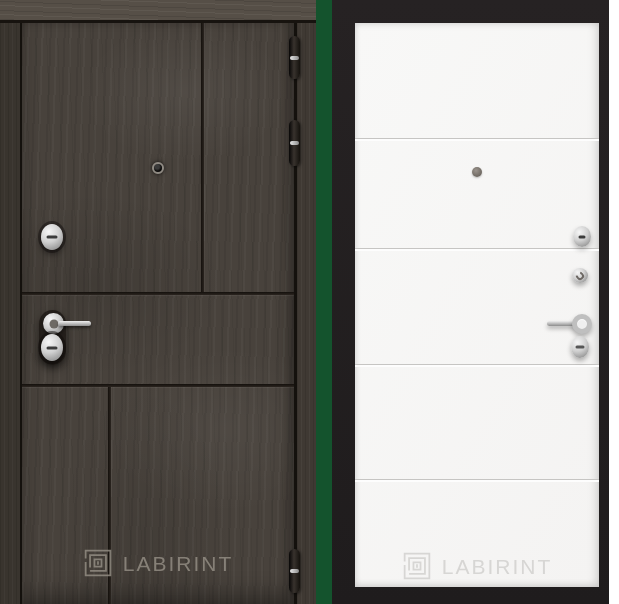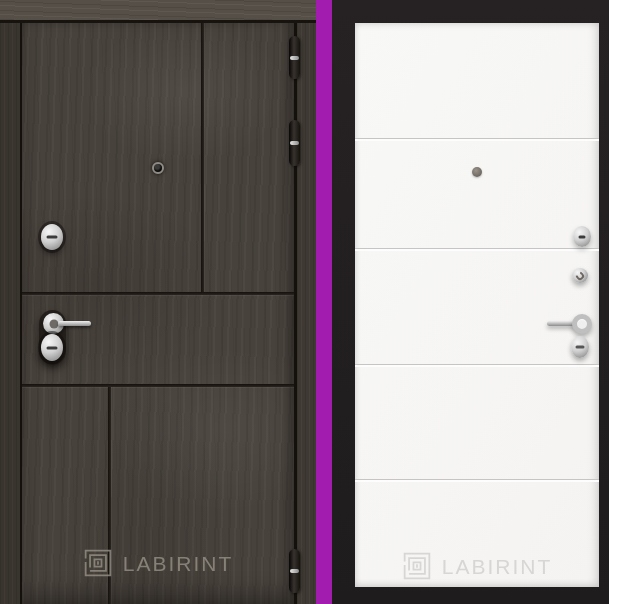--- a/index.html
+++ b/index.html
@@ -1,16 +1,16 @@
 <!DOCTYPE html>
 <html><head>
 <meta charset="utf-8">
 <style>
   html,body{margin:0;padding:0;background:#ffffff;font-family:"Liberation Sans",sans-serif;}
-  .stage{position:relative;width:609px;height:604px;background:#a21caf;overflow:hidden;}
+  .stage{position:relative;width:609px;height:604px;background:#14532d;overflow:hidden;}
 
   
   .panel-left{position:absolute;left:0;top:0;width:316px;height:604px;background:#46403a;overflow:hidden;}
   .wood{
     background-color:#48423c;
     background-image:
       radial-gradient(150px 100px at 60% 12%, rgba(255,255,255,0.05), transparent 70%),
       radial-gradient(190px 130px at 25% 45%, rgba(0,0,0,0.10), transparent 72%),
       radial-gradient(170px 120px at 75% 70%, rgba(255,255,255,0.04), transparent 70%),
       radial-gradient(120px 220px at 45% 90%, rgba(0,0,0,0.08), transparent 75%),

